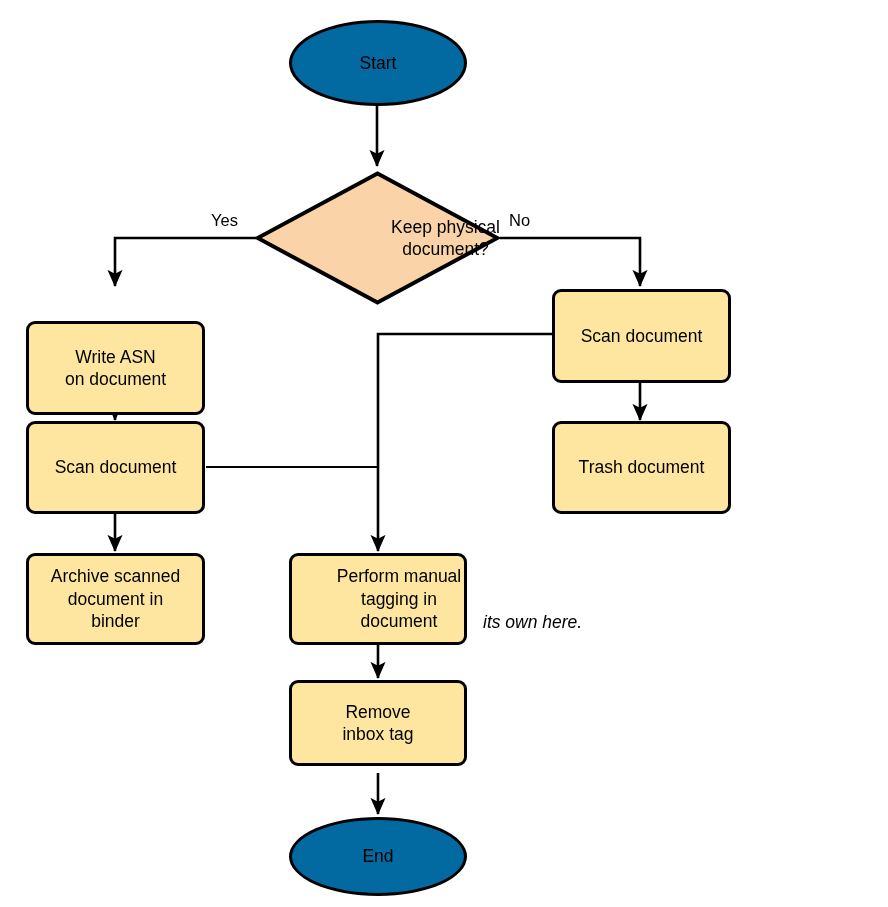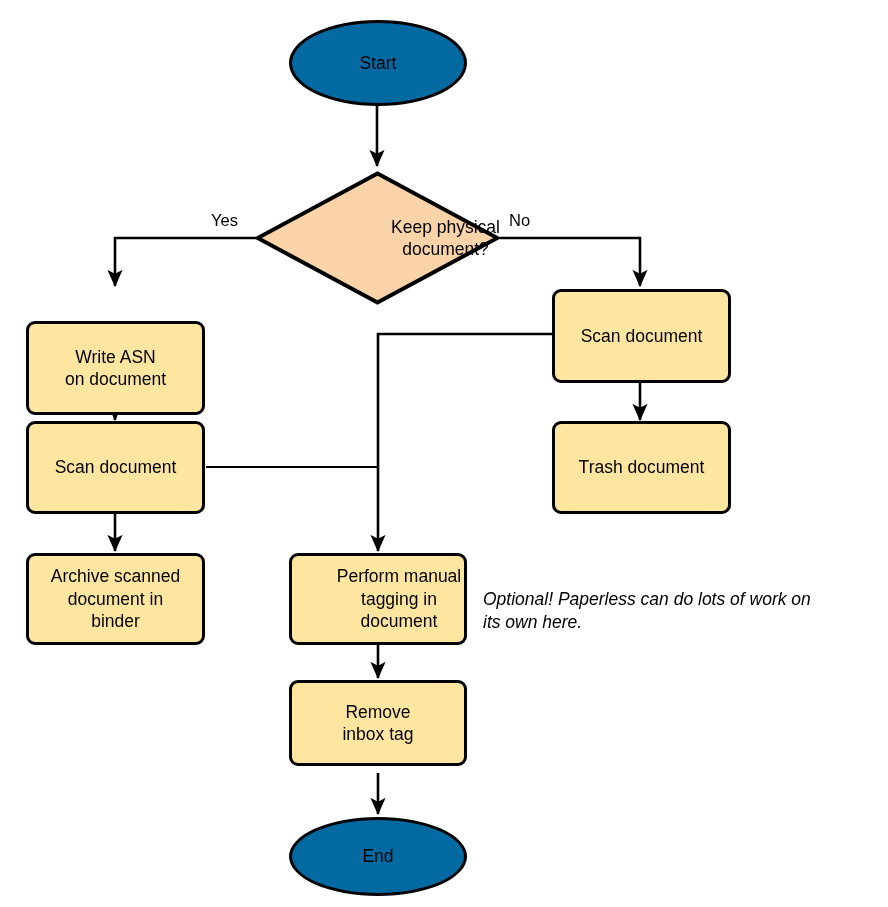--- a/index.html
+++ b/index.html
@@ -174,17 +174,17 @@
       <span>Remove</span><br>
       <span>inbox tag</span>
     </span>
   </div>
 
   <div class="node node-terminal" style="left:289px; top:817px; width:178px; height:79px;">
     <span>End</span>
   </div>
 
   <div class="note" style="left:483px; top:588px; width:400px;">
-    <span>Optional! Paperless can do lots of work on</span><br>
+    <br>
     <span>its own here.</span>
   </div>
 
 </div>
 
 </body></html>

